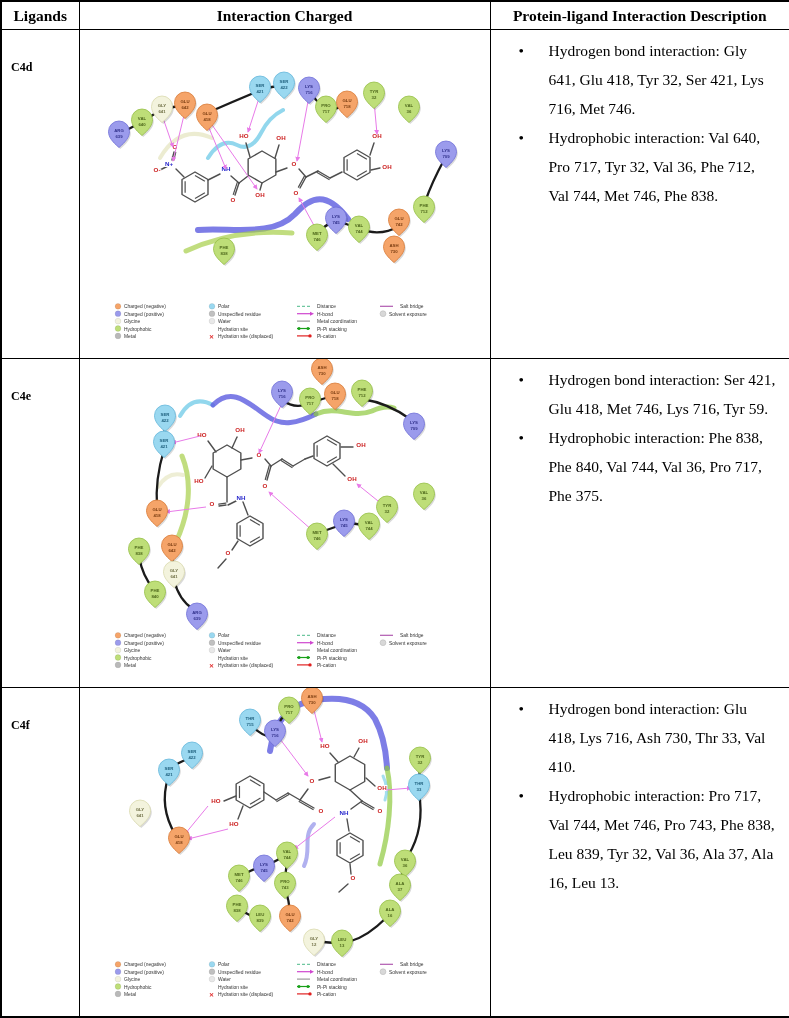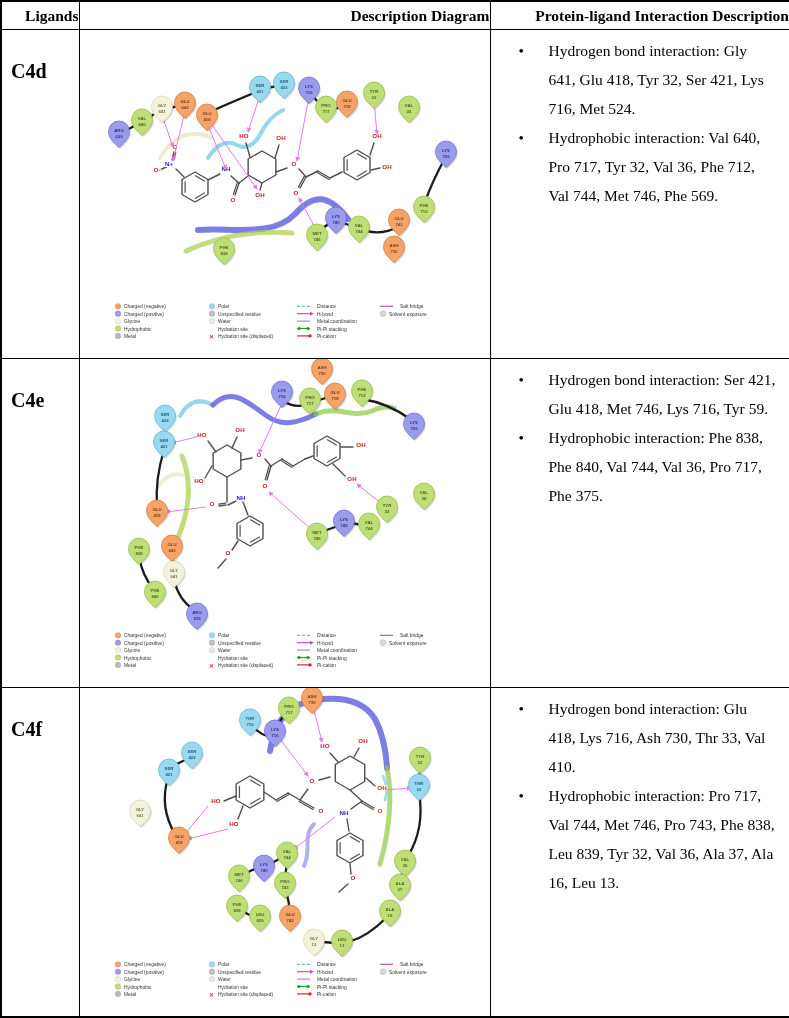--- a/index.html
+++ b/index.html
@@ -1,42 +1,42 @@
 <!DOCTYPE html>
 <html><head>
 <meta charset="utf-8">
 <style>
   html,body{margin:0;padding:0;background:#fff;}
   body{width:789px;font-family:"Liberation Serif",serif;color:#000;}
   table{border-collapse:collapse;table-layout:fixed;width:789px;border:2px solid #000;}
   th,td{border:1px solid #000;padding:0;vertical-align:top;}
-  th{height:27px;font-size:15.5px;font-weight:bold;text-align:right;vertical-align:middle;}
+  th{height:27px;font-size:15.5px;font-weight:bold;text-align:center;vertical-align:middle;}
   tr.data-row{height:329px;}
-  td.lig{font-weight:bold;font-size:20px;padding:30px 0 0 9px;}
+  td.lig{font-weight:bold;font-size:12px;padding:30px 0 0 9px;}
   td.dia{background:#fff;}
   td.dia .diagram{width:410px;height:328px;overflow:hidden;}
   td.desc{font-size:15.5px;}
   .bi{display:flex;line-height:29px;}
   .bi:first-child{margin-top:6px;}
   .bm{flex:none;width:30px;padding-left:28px;}
   .bt{flex:1;padding-right:12px;}
 </style>
 </head>
 <body>
 
 <table>
   <colgroup>
       <col style="width:78px">
       <col style="width:411px">
       <col style="width:300px">
     </colgroup>
   <thead>
     <tr>
       <th>Ligands</th>
-      <th>Description Diagram</th>
+      <th>Interaction Charged</th>
       <th>Protein-ligand Interaction Description</th>
     </tr>
   </thead>
   <tbody>
     <tr class="data-row">
       <td class="lig">C4d</td>
       <td class="dia">
           <div class="diagram"><svg width="410" height="328" viewBox="0 0 410 328">
               <defs>
                 <marker id="arw0" viewBox="0 0 6 6" refX="5" refY="3" markerWidth="5" markerHeight="5" orient="auto">
@@ -276,25 +276,25 @@
                 <line x1="300" y1="276.3" x2="313" y2="276.3" stroke="#b05ab0" stroke-width="1.2" stroke-dasharray="none"></line>
                 <text x="320" y="278.4" font-size="4.9" font-family="&quot;Liberation Sans&quot;,sans-serif" fill="#333333">Salt bridge</text>
                 <circle cx="303" cy="283.7" r="2.9" fill="#d8d8d8" stroke="#bbbbbb" stroke-width="0.6"></circle>
                 <text x="309" y="285.79999999999995" font-size="4.9" font-family="&quot;Liberation Sans&quot;,sans-serif" fill="#333333">Solvent exposure</text>
               </g>
             </svg></div>
         </td>
       <td class="desc">
         <div class="bi">
             <span class="bm">•</span>
-            <div class="bt">Hydrogen bond interaction: Gly 641, Glu 418, Tyr 32, Ser 421, Lys 716, Met 524.</div>
+            <div class="bt">Hydrogen bond interaction: Gly 641, Glu 418, Tyr 32, Ser 421, Lys 716, Met 746.</div>
           </div>
         <div class="bi">
             <span class="bm">•</span>
-            <div class="bt">Hydrophobic interaction: Val 640, Pro 717, Tyr 32, Val 36, Phe 712, Val 744, Met 746, Phe 569.</div>
+            <div class="bt">Hydrophobic interaction: Val 640, Pro 717, Tyr 32, Val 36, Phe 712, Val 744, Met 746, Phe 838.</div>
           </div>
       </td>
     </tr>
     <tr class="data-row">
       <td class="lig">C4e</td>
       <td class="dia">
           <div class="diagram"><svg width="410" height="328" viewBox="0 0 410 328">
               <defs>
                 <marker id="arw1" viewBox="0 0 6 6" refX="5" refY="3" markerWidth="5" markerHeight="5" orient="auto">
                   <path d="M0,0 L6,3 L0,6 Z" fill="#e87ae8"></path>

